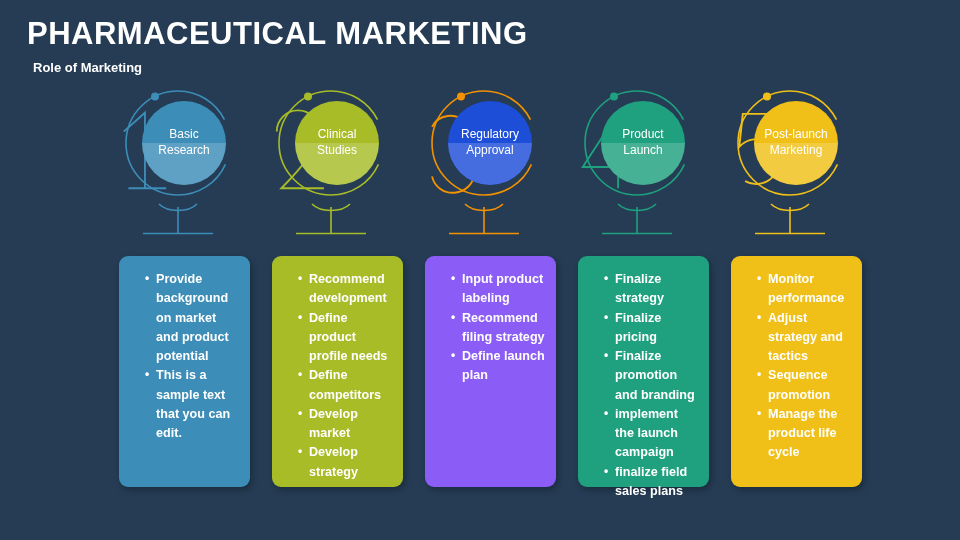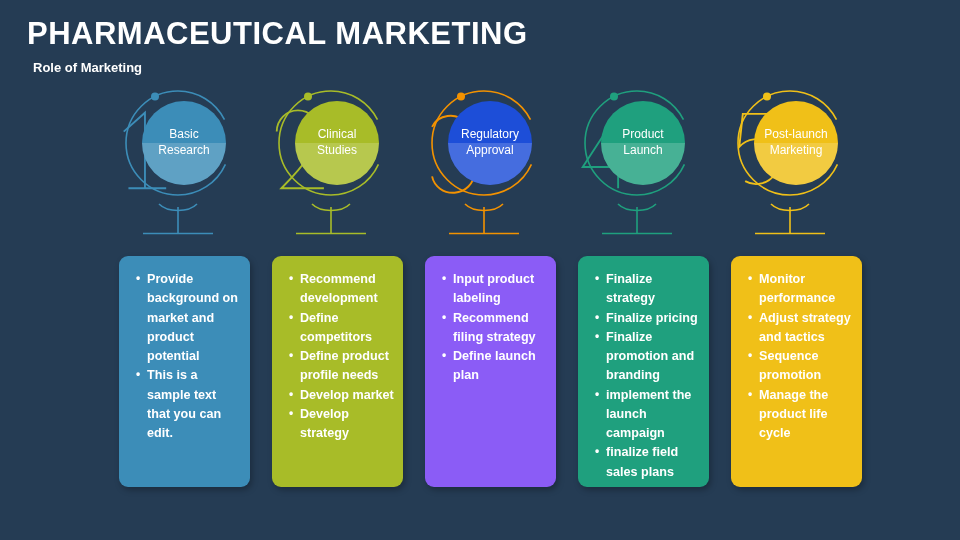--- a/index.html
+++ b/index.html
@@ -44,21 +44,21 @@
   .circle .half{
     position:absolute;left:0;bottom:0;width:100%;height:50%;
     background:rgba(255,255,255,0.18);z-index:1;
   }
 
   .card{
     position:absolute;left:0;top:256px;width:131px;height:231px;
     border-radius:9px;
     box-shadow:2px 3px 6px rgba(0,0,0,0.28);
     box-sizing:border-box;
-    padding:14px 9px 10px 15px;
+    padding:14px 9px 10px 24px;
   }
   .card ul{margin:0;padding:0;list-style:none;}
   .card li{
     position:relative;
     color:#ffffff;font-size:12.6px;font-weight:bold;
     line-height:1.53;
     padding-left:13px;
     margin-bottom:0px;
   }
   .card li::before{
@@ -102,22 +102,22 @@
           <path d="M76 118 A22 13 0 0 0 114 118" fill="none" stroke="#a8bc28" stroke-width="1.6"></path>
           <path d="M95 121 L95 147 M60 147.5 L130 147.5" fill="none" stroke="#a8bc28" stroke-width="1.6"></path>
         </svg>
         <div class="circle" style="background: rgb(168, 188, 40);">
           <div class="half"></div>
           <div class="clabel">Clinical Studies</div>
         </div>
         <div class="card" style="background: rgb(168, 188, 40);">
           <ul>
             <li>Recommend development</li>
+            <li>Define product profile needs</li>
             <li>Define competitors</li>
-            <li>Define product profile needs</li>
             <li>Develop market</li>
             <li>Develop strategy</li>
           </ul>
         </div>
       </div>
       <div class="step" style="left: 425px;">
         <svg class="deco" viewBox="0 0 190 160">
           <path d="M6 16 A17 16 0 1 1 26 38 A18 17 0 1 1 6 58" transform="translate(36,22) scale(1.18)" fill="none" stroke="#f39200" stroke-width="1.6" stroke-linejoin="miter" stroke-linecap="butt"></path>
           <circle cx="95" cy="57" r="52" fill="none" stroke="#f39200" stroke-width="1.6" stroke-dasharray="280 47" stroke-dashoffset="-22"></circle>
           <circle cx="72" cy="10.5" r="4" fill="#f39200"></circle>

